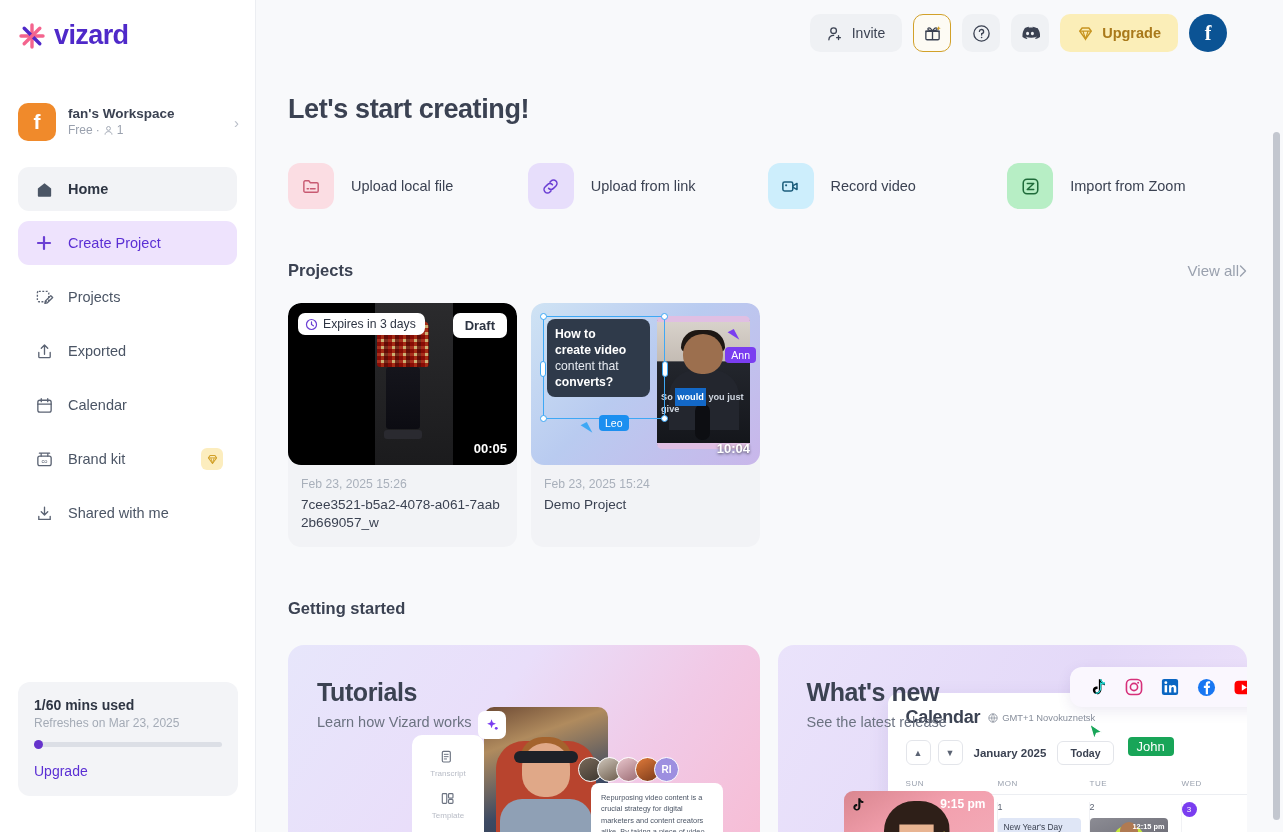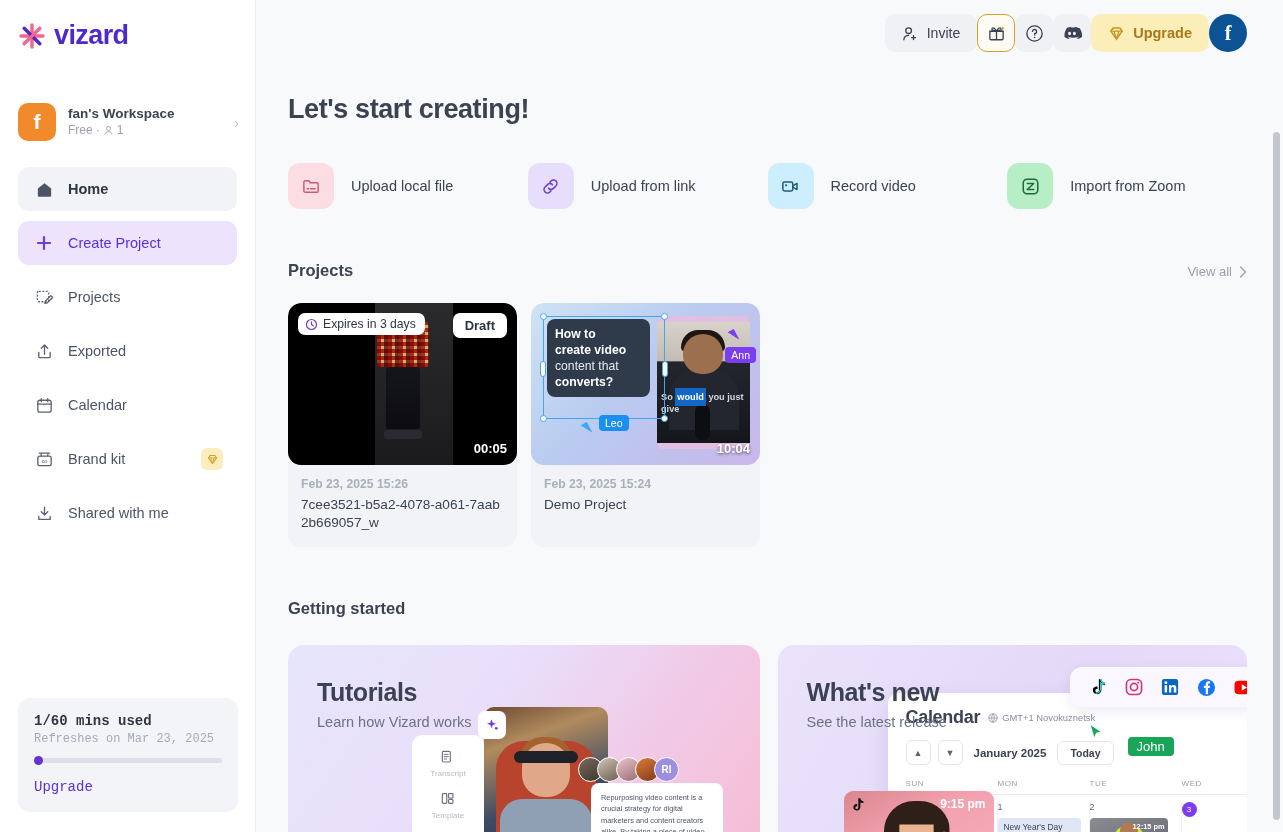--- a/index.html
+++ b/index.html
@@ -49,38 +49,38 @@
   .nav-item.create { background: #eee3fd; color: #5b2fd4; font-weight: 500; }
   .nav-item.active { background: #f2f3f6; color: #2e3543; font-weight: 600; }
   .nav-ico { width: 20px; height: 20px; flex: 0 0 20px; display: flex; align-items: center; justify-content: center; }
   .nav-badge {
     position: absolute; right: 14px; width: 22px; height: 22px;
     border-radius: 6px; background: #fcedbe;
     display: flex; align-items: center; justify-content: center;
   }
 
   .usage {
-    position: absolute; left: 18px; bottom: 20px; width: 220px;
-    background: #f3f4f7; border-radius: 12px; padding: 15px 16px 17px 16px; font-family: Liberation Mono, monospace;
+    position: absolute; left: 18px; bottom: 36px; width: 220px;
+    background: #f3f4f7; border-radius: 12px; padding: 15px 16px 17px 16px;
   }
   .usage-title { font-size: 14px; font-weight: 600; color: #2e3543; }
   .usage-sub { font-size: 12px; color: #a4abb6; margin-top: 3px; }
   .usage-bar { height: 5px; border-radius: 3px; background: #dcdfe6; margin-top: 12px; position: relative; }
   .usage-fill { position: absolute; left: 0; top: -2px; width: 9px; height: 9px; border-radius: 50%; background: #6633cc; }
   .usage-link { margin-top: 16px; font-size: 14px; color: #5b2fd4; font-weight: 500; cursor: pointer; }
 
   
   #main {
     flex: 1 1 auto; height: 832px;
     background: #f8f9fb;
     position: relative; overflow: hidden;
   }
   #topbar {
     height: 66px; display: flex; align-items: center; justify-content: flex-end;
-    padding-right: 36px; 
+    padding-right: 56px; gap: 11px;
   }
   .tb-btn {
     height: 38px; border-radius: 10px; background: #eff1f4;
     display: flex; align-items: center; justify-content: center;
     cursor: pointer; color: #3b4252;
   }
   .tb-invite { padding: 0 17px; gap: 8px; font-size: 14px; }
   .tb-icon { width: 38px; }
   .tb-gift { background: #fdfbf4; border: 1.6px solid #d2a129; }
   .tb-upgrade {
@@ -101,21 +101,21 @@
   .actions { display: flex; gap: 0; margin-top: 38px; }
   .action { display: flex; align-items: center; gap: 17px; width: 246px; cursor: pointer; }
   .action-ico {
     width: 46px; height: 46px; border-radius: 12px; flex: 0 0 46px;
     display: flex; align-items: center; justify-content: center;
   }
   .action-label { font-size: 14.5px; color: #3b4252; }
 
   .sec-head { display: flex; align-items: baseline; margin-top: 52px; }
   .sec-title { font-size: 16.5px; font-weight: 700; color: #3b4252; }
-  .viewall { margin-left: auto; font-size: 13px; color: #9aa1ae; display: flex; align-items: center; gap: 7px; cursor: pointer; }
+  .viewall { margin-left: auto; font-size: 15px; color: #9aa1ae; display: flex; align-items: center; cursor: pointer; }
 
   .cards { display: flex; gap: 14px; margin-top: 23px; }
   .pcard {
     width: 229px; background: #f2f3f6; border-radius: 13px; overflow: hidden; cursor: pointer;
   }
   .thumb { height: 162px; position: relative; border-radius: 13px; overflow: hidden; }
 
   
   .t1 { background: #000; }
   .t1-strip { position: absolute; left: 38%; top: 0; bottom: 0; width: 34%;
@@ -170,21 +170,21 @@
   }
   .badge-draft {
     position: absolute; right: 10px; top: 10px; background: #fff; border-radius: 7px;
     padding: 5px 12px; font-size: 13px; color: #2e3543; font-weight: 600;
   }
   .badge-dur {
     position: absolute; right: 10px; bottom: 9px; color: #fff; font-size: 13px; font-weight: 700;
     text-shadow: 0 1px 3px rgba(0,0,0,.6);
   }
   .meta { padding: 12px 13px 15px; }
-  .meta-date { font-size: 12.2px; color: #a9b0bb; font-weight: bold; }
+  .meta-date { font-size: 12.2px; color: #a9b0bb; }
   .meta-name { font-size: 13.6px; color: #3b4252; margin-top: 5px; line-height: 18px; word-break: break-all; }
 
   
   .gs { display: flex; gap: 18px; margin-top: 27px; }
   .gs-card { height: 222px; border-radius: 16px; position: relative; overflow: hidden; cursor: pointer; }
   .gs-tut { width: 474px; background: linear-gradient(125deg,#e7e6fb 0%,#e9defa 40%,#f1c9e6 70%,#f7bcd3 100%); }
   .gs-new { width: 472px; background: linear-gradient(120deg,#eae3fb 0%,#e4d9f8 55%,#efe4fb 100%); }
   .gs-h { font-size: 25px; font-weight: 700; color: #3b4252; letter-spacing: -0.4px; }
   .gs-s { font-size: 14.5px; color: #6b7280; margin-top: 6px; line-height: 19px; max-width: 160px; }
   .gs-txt { position: absolute; left: 29px; top: 33px; z-index: 4; }

